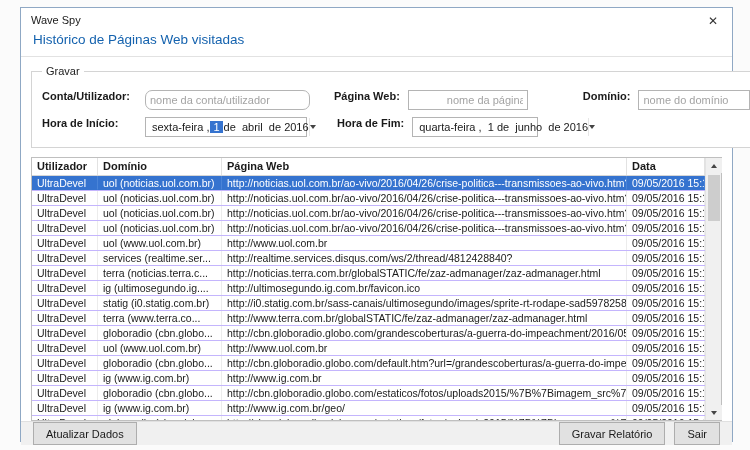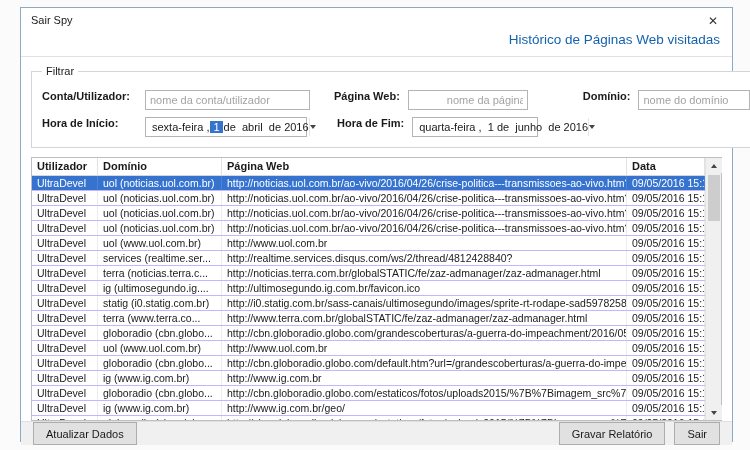--- a/index.html
+++ b/index.html
@@ -13,34 +13,34 @@
   .dialog {
     position:absolute; left:20px; top:7px; width:713px; height:435px;
     background:#ffffff; border:1px solid #8fa8c4;
     display:flex; flex-direction:column;
   }
   .titlebar { height:24px; padding:6px 10px 0 10px; font-size:11px; position:relative; }
   .close-btn {
     position:absolute; right:10px; top:4px; font-size:12px; color:#333;
     width:18px; height:18px; text-align:center; line-height:18px; cursor:pointer;
   }
-  .page-title { font-size:13.5px; font-weight:normal; color:#1462ae; padding:6px 12px 9px 12px;text-align:right; }
+  .page-title { font-size:13.5px; font-weight:normal; color:#1462ae; padding:6px 12px 9px 12px; }
   .sep { border-top:1px solid #e2e2e2; }
 
   fieldset.filter { margin:8px 10px 2px 10px; border:1px solid #d4d4d4; padding:6px 10px 10px 10px; background:#fff; }
   legend { font-size:11px; padding:0 4px; color:#222; }
   .frow { display:flex; align-items:flex-start; font-size:11px; margin-top:7px; }
   .flabel { font-weight:bold; white-space:nowrap; margin-right:8px; }
   .w1 { width:95px; }
   .ftext {
     height:20px; border:1px solid #b4b4b4; font-size:11px; padding:0 4px;
     font-family:inherit; color:#222; background:#fff;
   }
   .ftext::placeholder { color:#a3a3a3; }
-  .in-account { width:165px; margin-right:24px; }
+  .in-account { width:165px; margin-right:24px;border-radius:7px; }
   .in-page { width:120px; margin-right:55px;padding-left:38px; }
   .in-domain { width:112px; }
   .lbl-mid { margin-right:8px; }
   .datecombo {
     height:20px; border:1px solid #b4b4b4; background:#fff;
     display:flex; align-items:center; font-size:11px; padding:0 2px 0 6px;
   }
   .dc-start { width:162px; margin-right:30px; }
   .dc-end { width:126px; }
   .seg { white-space:pre; }
@@ -85,29 +85,29 @@
     background:#e1e1e1; border:1px solid #adadad; color:#1a1a1a; cursor:pointer;
   }
   .btn-group-right { margin-left:auto; display:flex; gap:9px; }
 </style>
 </head>
 <body>
 
 <div class="dialog">
 
   <div class="titlebar">
-    <span>Sair Spy</span>
+    <span>Wave Spy</span>
     <span class="close-btn">✕</span>
   </div>
 
   <h1 class="page-title">Histórico de Páginas Web visitadas</h1>
   <div class="sep"></div>
 
   <fieldset class="filter">
-    <legend>Filtrar</legend>
+    <legend>Gravar</legend>
 
     <div class="frow">
       <span class="flabel w1">Conta/Utilizador:</span>
       <input class="ftext in-account" type="text" placeholder="nome da conta/utilizador" style="">
       <span class="flabel lbl-mid">Página Web:</span>
       <input class="ftext in-page" type="text" placeholder="nome da página" style="">
       <span class="flabel lbl-mid">Domínio:</span>
       <input class="ftext in-domain" type="text" placeholder="nome do domínio" style="">
     </div>
 

